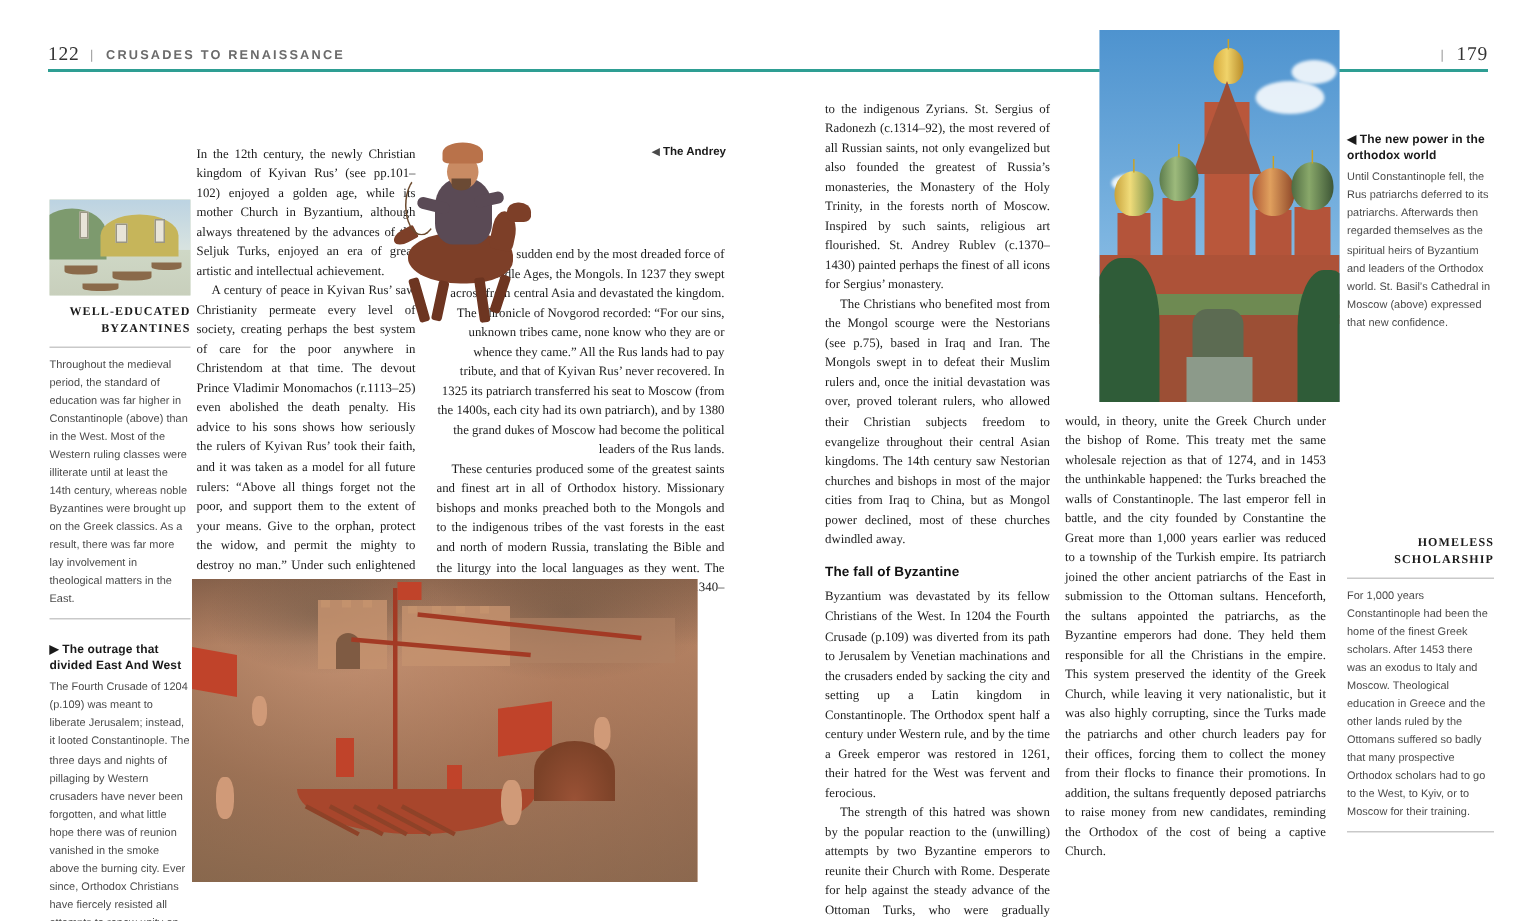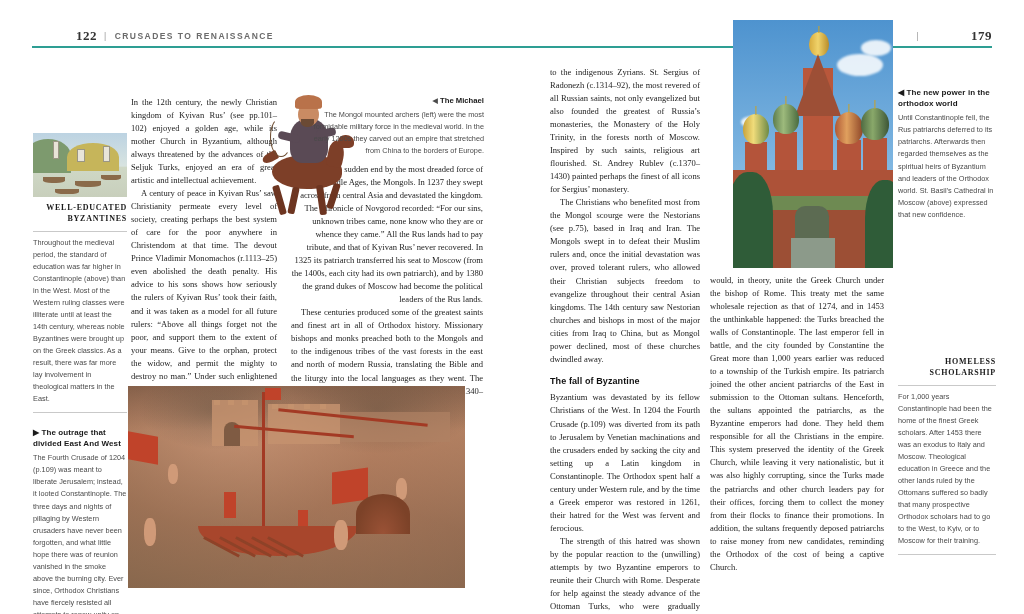--- a/index.html
+++ b/index.html
@@ -21,21 +21,21 @@
     position: absolute; top: 28px; height: 16px;
     display: flex; align-items: center; gap: 7px;
     font-family: "Liberation Sans", sans-serif;
     font-size: 8.5px; letter-spacing: 1.45px; font-weight: 600;
     color: #6b6b6b; white-space: nowrap;
   }
   .runhead-left { left: 32px; }
   .runhead-right { right: 32px; }
   .folio {
     font-family: "Liberation Serif", serif;
-    font-size: 13px; font-weight: 700; letter-spacing: .5px; color: #333; margin-left: 44px;
+    font-size: 13px; font-weight: 400; letter-spacing: .5px; color: #333;
   }
   .rule-bar { color: #9a9a9a; font-weight: 300; }
   .hrule {
     position: absolute; height: 1.6px; background: #2e9e93; top: 46px;
   }
   .hrule-left  { left: 32px; right: 0; }
   .hrule-right { left: 0; right: 32px; }
 
   
   .chapter-title {
@@ -233,22 +233,21 @@
       <div class="mg rider-arm" style="left:20px; top:40px; width:22px; height:8px; transform:rotate(14deg);"></div>
       <div class="mg rider-arm" style="left:58px; top:36px; width:20px; height:8px; transform:rotate(-12deg);"></div>
       <div class="mg rider-head" style="left:40px; top:10px; width:21px; height:23px;"></div>
       <div class="mg rider-hat" style="left:37px; top:2px; width:27px; height:14px;"></div>
       <div class="mg" style="left:43px; top:26px; width:13px; height:8px; background:#6b4a34; border-radius:0 0 50% 50%;"></div>
       <div class="mg bow" style="left:12px; top:24px; width:22px; height:40px; border-right-color:transparent; border-top-color:transparent;"></div>
     </div>
 
     <div class="fig-caption" style="left:309px; top:95px; width:175px; text-align:right;">
       <span class="arrow">◀</span>
-      <span class="ttl">The Michael</span>
-      <div style="margin-top:2px;">The Mongol mounted archers (left) were the most formidable military force in the medieval world. In the early 1200s they carved out an empire that stretched from China to the borders of Europe.</div>
+      <span class="ttl">The Andrey</span>
     </div>
 
     <div class="art art-siege" style="left:128px; top:386px; width:337px; height:202px;">
       <div class="siege-base"></div>
       <div class="siege-smoke" style="left:10px; top:-16px; width:160px; height:80px;"></div>
       <div class="siege-smoke" style="left:150px; top:-22px; width:200px; height:90px;"></div>
       <div class="siege-wall" style="left:84px; top:14px; width:46px; height:46px;"></div>
       <div class="crenel" style="left:86px; top:14px;"></div>
       <div class="crenel" style="left:100px; top:14px;"></div>
       <div class="crenel" style="left:114px; top:14px;"></div>

